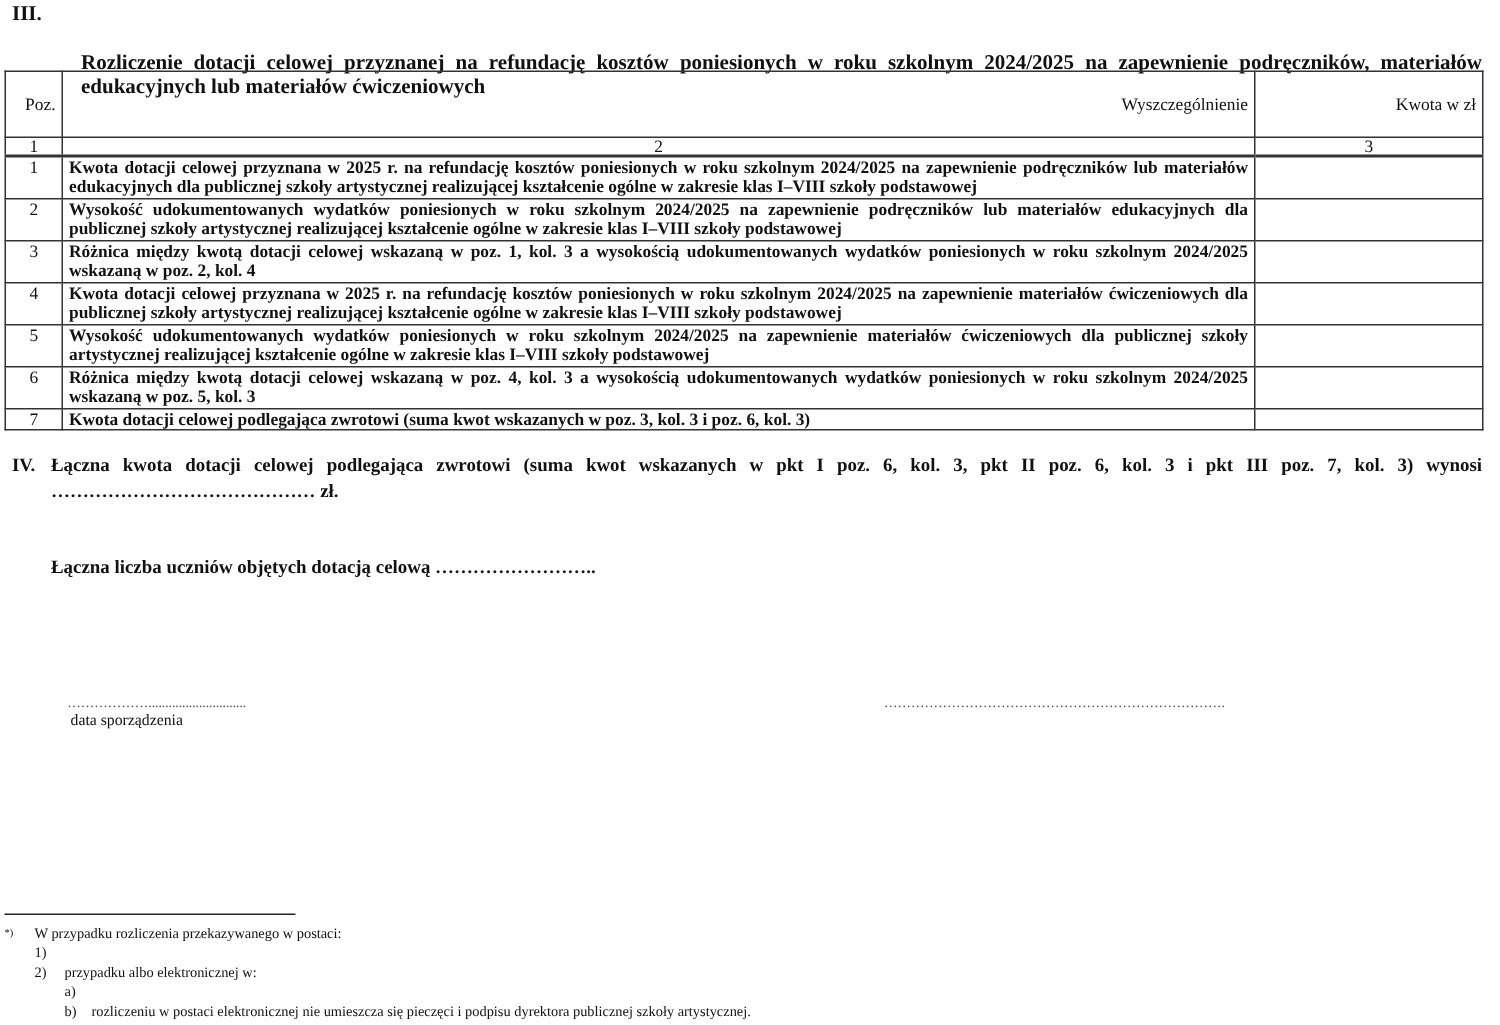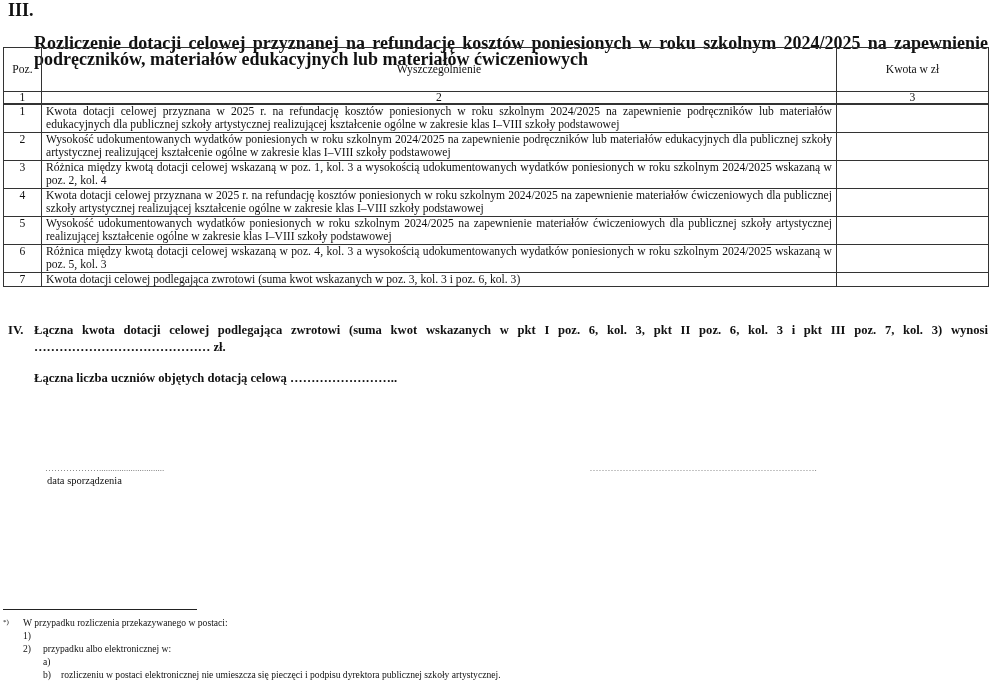--- a/index.html
+++ b/index.html
@@ -2,44 +2,45 @@
 <html><head>
 <meta charset="utf-8">
 <style>
   html, body { margin: 0; padding: 0; background: #ffffff; }
   body {
     width: 1000px; height: 683px; position: relative; overflow: hidden;
     font-family: "Liberation Serif", serif; color: #111;
   }
   .section-title {
     position: absolute; left: 8px; top: 2px; width: 980px;
-    font-weight: bold; font-size: 18px; line-height: 16px;
+    font-weight: bold; font-size: 14px; line-height: 16px;
     display: flex;
+    gap: 20px;
   }
   .section-title .num { width: 26px; flex: none; }
   .section-title .txt { flex: 1; text-align: justify; text-align-last: left; margin-top: 33px; }
 
   table.main {
     position: absolute; left: 3px; top: 47px; width: 986px;
     border-collapse: collapse; font-size: 11.6px; line-height: 13.4px;
   }
   table.main td, table.main th {
     border: 1px solid #333; padding: 0 4px; vertical-align: top; font-weight: normal;
   }
-  table.main th { vertical-align: middle; text-align: center; height: 43px; }
+  table.main th { vertical-align: middle; text-align: right; height: 43px; }
   table.main .colnums td { text-align: center; height: 11px; line-height: 11px; }
   table.main td.poz { text-align: center; width: 29px; }
-  table.main td.desc { text-align: justify; }
+  table.main td.desc { text-align: justify; font-weight: bold; }
   table.main td.amt { width: 143px; }
   table.main .colnums td { border-bottom: 2px solid #333; }
   table.main .row td { height: 27px; }
   table.main .row.single td { height: 13px; }
 
   .section4 {
-    position: absolute; left: 8px; top: 322px; width: 980px;
+    position: absolute; left: 8px; top: 302px; width: 980px;
     font-weight: bold; font-size: 12.6px; line-height: 17px;
     display: flex;
   }
   .section4 .num { width: 26px; flex: none; }
   .section4 .txt { flex: 1; text-align: justify; }
   .students {
     position: absolute; left: 34px; top: 371px;
     font-weight: bold; font-size: 12.6px; text-align: center;
   }
 

